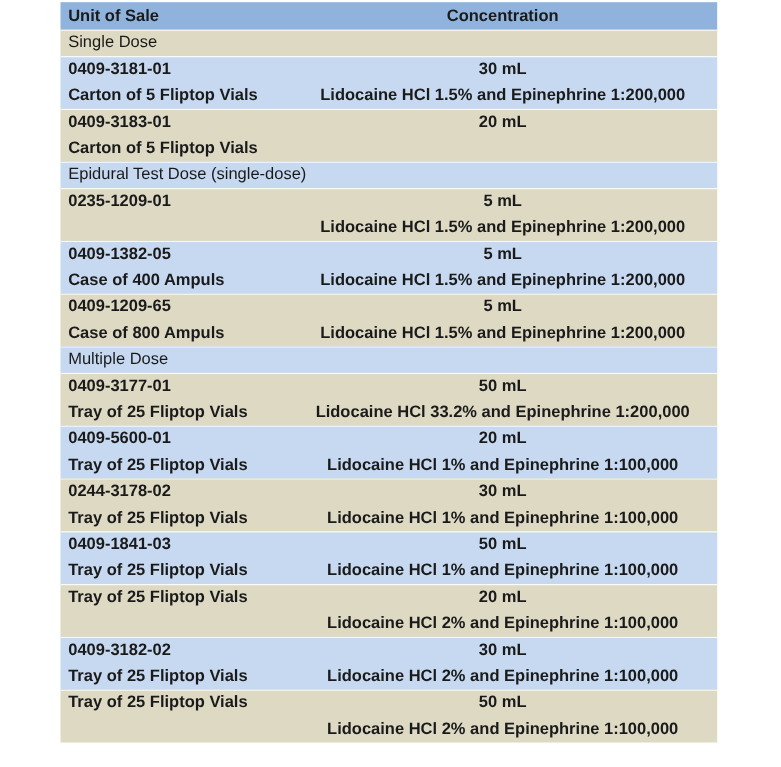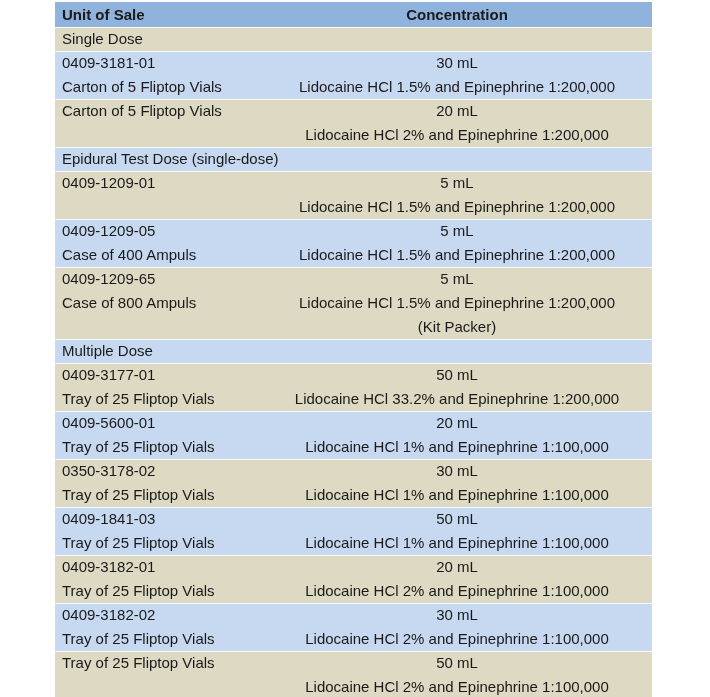--- a/index.html
+++ b/index.html
@@ -37,21 +37,21 @@
     font-size: 15px;
     line-height: 24px;
     padding: 0 7px;
     overflow: hidden;
     white-space: nowrap;
   }
   .header .cell { line-height: 25px; }
   .cell.unit { flex: 0 0 207px; width: 207px; text-align: left; }
   .cell.conc { flex: 1 1 auto; text-align: center; }
   .cell.full { flex: 1 1 auto; width: 100%; text-align: left; }
-  .line { height: 24px; line-height: 24px; }
+  .line { height: 24px; line-height: 24px; font-weight: bold; }
 </style>
 </head>
 <body>
 
 <div class="page">
   <div class="table">
     <div class="row header">
       <div class="cell unit">Unit of Sale</div>
       <div class="cell conc">Concentration</div>
     </div>
@@ -66,62 +66,61 @@
             <div class="line">Carton of 5 Fliptop Vials</div>
           </div>
     <div class="cell conc">
             <div class="line">30 mL</div>
             <div class="line">Lidocaine HCl 1.5% and Epinephrine 1:200,000</div>
           </div>
   </div>
 
   <div class="row sep entry tan">
     <div class="cell unit">
+            <div class="line">0409-3183-01</div>
             <div class="line">Carton of 5 Fliptop Vials</div>
           </div>
     <div class="cell conc">
             <div class="line">20 mL</div>
-            <div class="line">Lidocaine HCl 2% and Epinephrine 1:200,000</div>
           </div>
   </div>
 
   <div class="row sep section blue">
     <div class="cell full">Epidural Test Dose (single-dose)</div>
   </div>
 
   <div class="row sep entry tan">
     <div class="cell unit">
-            <div class="line">0409-1209-01</div>
+            <div class="line">0235-1209-01</div>
           </div>
     <div class="cell conc">
             <div class="line">5 mL</div>
             <div class="line">Lidocaine HCl 1.5% and Epinephrine 1:200,000</div>
           </div>
   </div>
 
   <div class="row sep entry blue">
     <div class="cell unit">
-            <div class="line">0409-1209-05</div>
+            <div class="line">0409-1382-05</div>
             <div class="line">Case of 400 Ampuls</div>
           </div>
     <div class="cell conc">
             <div class="line">5 mL</div>
             <div class="line">Lidocaine HCl 1.5% and Epinephrine 1:200,000</div>
           </div>
   </div>
 
   <div class="row sep entry tan">
     <div class="cell unit">
             <div class="line">0409-1209-65</div>
             <div class="line">Case of 800 Ampuls</div>
           </div>
     <div class="cell conc">
             <div class="line">5 mL</div>
             <div class="line">Lidocaine HCl 1.5% and Epinephrine 1:200,000</div>
-            <div class="line">(Kit Packer)</div>
           </div>
   </div>
 
   <div class="row sep section blue">
     <div class="cell full">Multiple Dose</div>
   </div>
 
   <div class="row sep entry tan">
     <div class="cell unit">
             <div class="line">0409-3177-01</div>
@@ -139,21 +138,21 @@
             <div class="line">Tray of 25 Fliptop Vials</div>
           </div>
     <div class="cell conc">
             <div class="line">20 mL</div>
             <div class="line">Lidocaine HCl 1% and Epinephrine 1:100,000</div>
           </div>
   </div>
 
   <div class="row sep entry tan">
     <div class="cell unit">
-            <div class="line">0350-3178-02</div>
+            <div class="line">0244-3178-02</div>
             <div class="line">Tray of 25 Fliptop Vials</div>
           </div>
     <div class="cell conc">
             <div class="line">30 mL</div>
             <div class="line">Lidocaine HCl 1% and Epinephrine 1:100,000</div>
           </div>
   </div>
 
   <div class="row sep entry blue">
     <div class="cell unit">
@@ -161,21 +160,20 @@
             <div class="line">Tray of 25 Fliptop Vials</div>
           </div>
     <div class="cell conc">
             <div class="line">50 mL</div>
             <div class="line">Lidocaine HCl 1% and Epinephrine 1:100,000</div>
           </div>
   </div>
 
   <div class="row sep entry tan">
     <div class="cell unit">
-            <div class="line">0409-3182-01</div>
             <div class="line">Tray of 25 Fliptop Vials</div>
           </div>
     <div class="cell conc">
             <div class="line">20 mL</div>
             <div class="line">Lidocaine HCl 2% and Epinephrine 1:100,000</div>
           </div>
   </div>
 
   <div class="row sep entry blue">
     <div class="cell unit">

